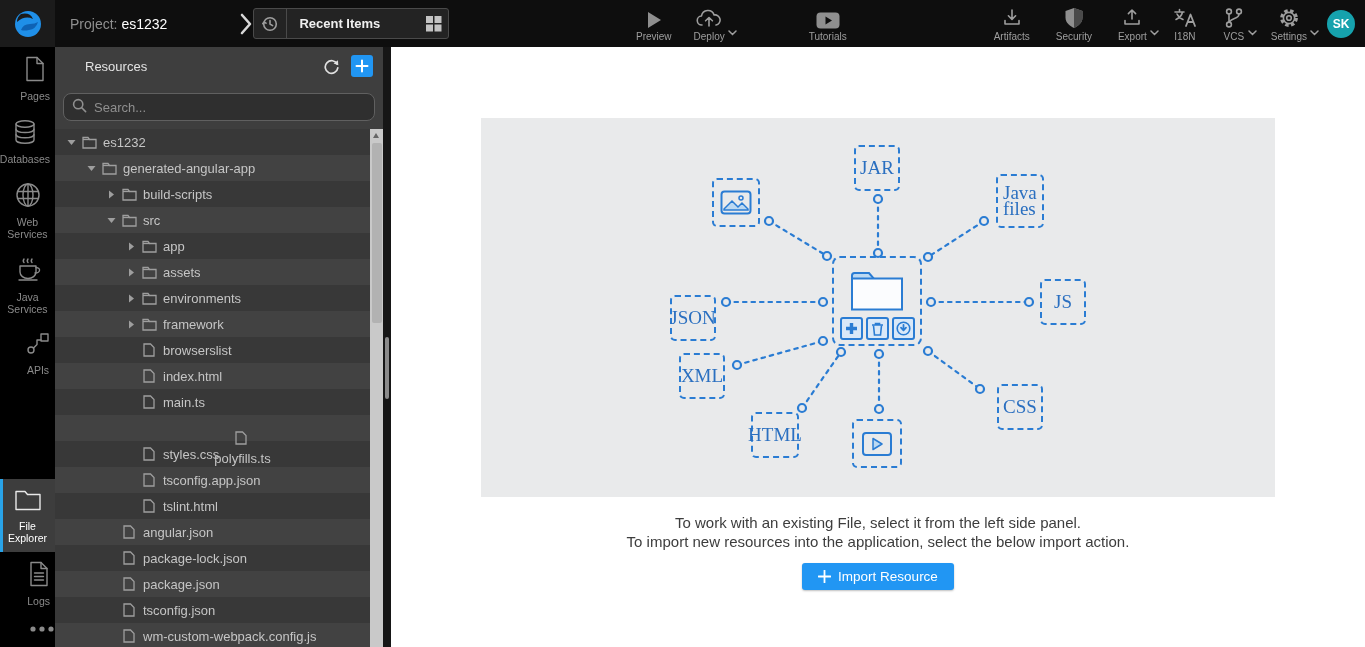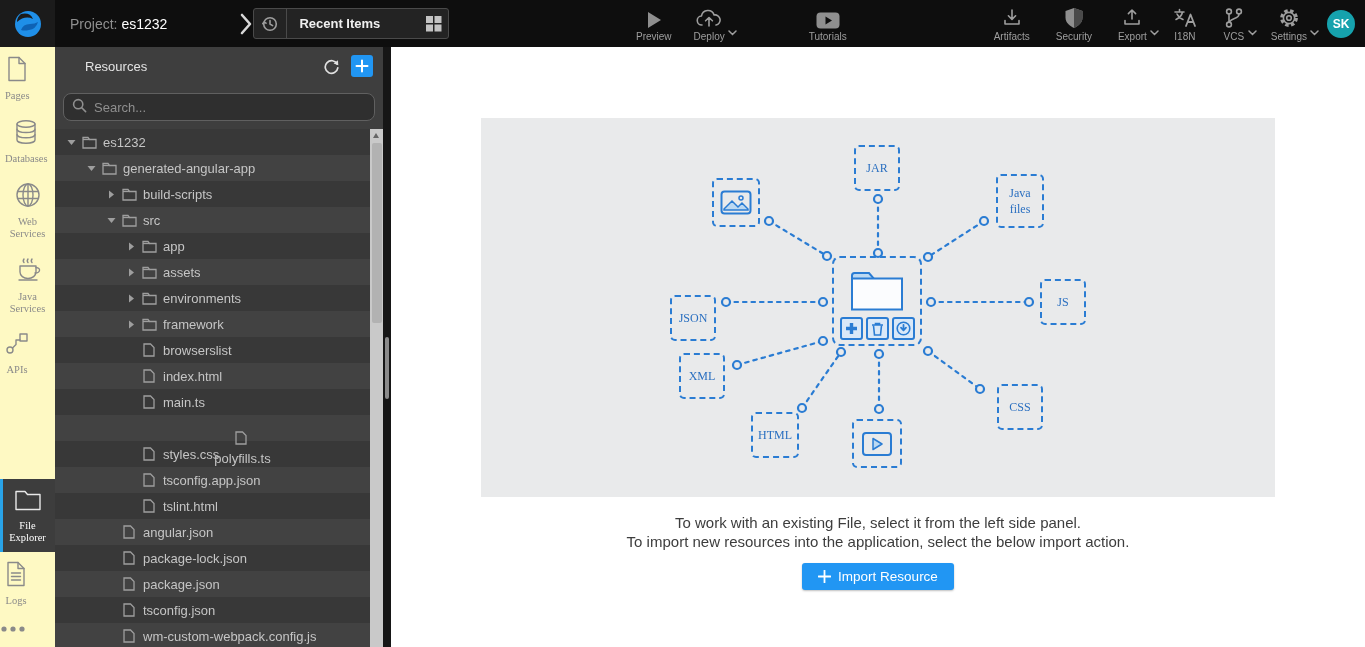--- a/index.html
+++ b/index.html
@@ -30,21 +30,21 @@
   .tb-center .tut { margin-left:72px; }
   .avatar { width:28px; height:28px; border-radius:50%; background:#16a2ad; color:#fff; font-size:12px; font-weight:bold;
     display:flex; align-items:center; justify-content:center; cursor:pointer; }
 
   svg.tb { stroke:#9e9e9e; fill:none; stroke-width:1.6; stroke-linecap:round; stroke-linejoin:round; }
 
   
   .body { flex:1; display:flex; min-height:0; }
 
   
-  .iconbar { width:55px; background:#fef9c3; display:flex; flex-direction:column; align-items:flex-start; flex:0 0 55px;font-family:Liberation Serif, serif; }
+  .iconbar { width:55px; background:#000000; display:flex; flex-direction:column; align-items:flex-end; flex:0 0 55px; }
   .rail-item { display:flex; flex-direction:column; align-items:center; padding:9px 2px 8px; cursor:pointer;
     color:#8a8a8a; border-left:3px solid transparent; border-right:3px solid transparent; }
   .rail-item .rlbl { font-size:10.5px; margin-top:4px; text-align:center; line-height:12px; }
   .rail-item.active { background:#3d3d3d; color:#fff; border-left:3px solid #29a3e8; }
   .rail-item.active svg { stroke:#e8e8e8; }
   .rail-spacer { flex:1; }
   .rail-dots { display:flex; justify-content:center; padding:10px 0 14px; cursor:pointer; }
   svg.rail { stroke:#8a8a8a; fill:none; stroke-width:1.4; stroke-linecap:round; stroke-linejoin:round; }
 
   
@@ -74,22 +74,22 @@
 
   .gutter { width:8px; background:#161616; position:relative; flex:0 0 8px; cursor:col-resize; }
   .gutter .handle { position:absolute; top:290px; left:2px; width:4px; height:62px; background:#8a8a8a; border-radius:2px; }
 
   
   .content { flex:1; background:#fff; display:flex; flex-direction:column; align-items:center; padding-top:71px; }
   .illustration { width:794px; height:379px; background:#e9eaeb; position:relative; flex:0 0 auto; }
   .conn { position:absolute; inset:0; }
 
   .dnode { position:absolute; border:2px dashed #2a7cd3; border-radius:5px; display:flex; align-items:center;
-    justify-content:center; color:#2a6fc0; font-family:"Liberation Serif", serif; font-size:12px;
-    text-align:center; line-height:16px; background:transparent; }
+    justify-content:center; color:#2a6fc0; font-family:"Liberation Serif", serif; font-size:19px;
+    line-height:16px; background:transparent; }
   .dnode.central { border-radius:8px; flex-direction:column; justify-content:flex-start; padding-top:12px; }
   .cbtns { display:flex; gap:3px; margin-top:5px; }
   .cbtn { width:23px; height:23px; border:2px solid #2a7cd3; border-radius:3px; background:#d9e8f8;
     display:flex; align-items:center; justify-content:center; cursor:pointer; }
   .vplayer { width:30px; height:24px; border:2px solid #2a7cd3; border-radius:4px; display:flex; align-items:center; justify-content:center; }
 
   .instructions { margin-top:16px; font-size:15px; color:#3d3d3d; text-align:center; line-height:19px; }
   .import-btn { margin-top:12px; background:#2196f3; color:#fff; border:none; border-radius:3px; height:27px;
     padding:0 16px; font-size:13.5px; font-family:"Liberation Sans", sans-serif; display:inline-flex;
     align-items:center; gap:7px; cursor:pointer; box-shadow:0 1px 2px rgba(0,0,0,.25); }

